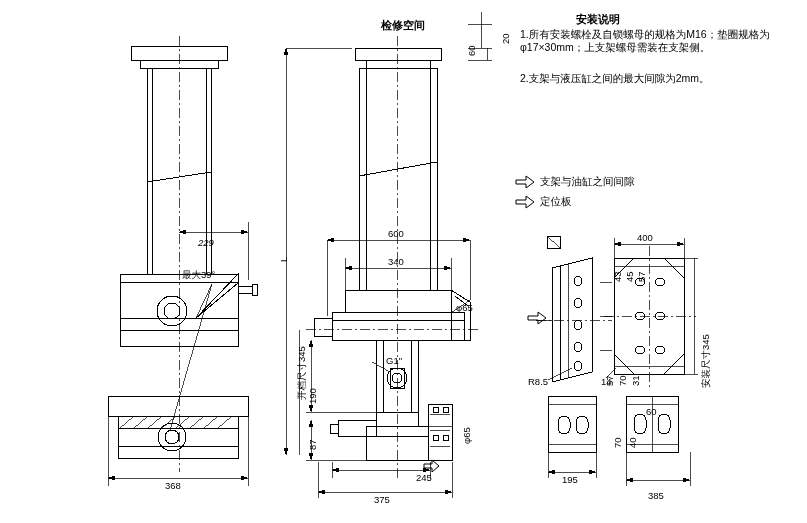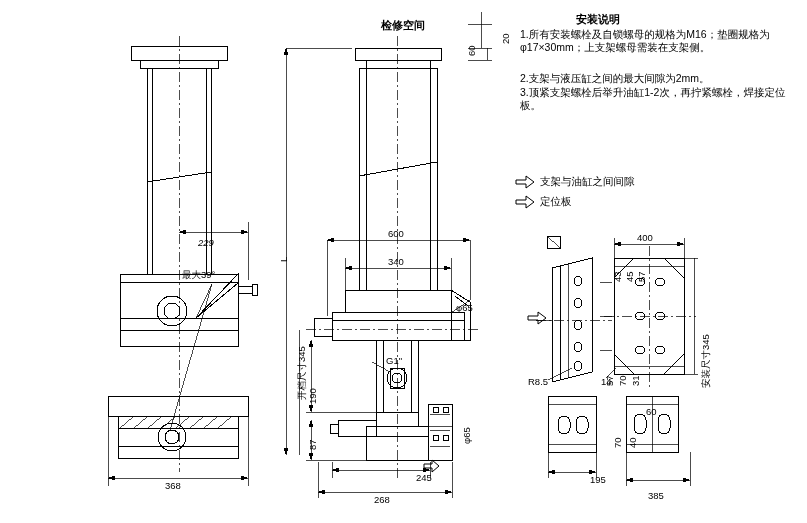--- a/index.html
+++ b/index.html
@@ -321,46 +321,45 @@
     <path d="M528 316 l10 0 l0 -4 l8 6 l-8 6 l0 -4 l-10 0 z" fill="none" stroke="#000" stroke-width="1"></path>
     <path d="M424 464 l8 0 l0 -4 l7 6 l-7 6 l0 -4 l-8 0 z" fill="none" stroke="#000" stroke-width="1"></path>
   </g>
 </svg>
 
 <div class="title" style="left:381px;top:18px;">检修空间</div>
 
 <div class="title" style="left:576px;top:12px;">安装说明</div>
 <div class="note w" style="left:520px;top:28px;width:280px;">1.所有安装螺栓及自锁螺母的规格为M16；垫圈规格为φ17×30mm；上支架螺母需装在支架侧。</div>
 <div class="note w" style="left:520px;top:72px;width:280px;">2.支架与液压缸之间的最大间隙为2mm。</div>
-<div class="note w" style="left:520px;top:86px;width:280px;">3.顶紧支架螺栓后举升油缸1-2次，再拧紧螺栓，焊接定位板。</div>
 
 <div class="note" style="left:540px;top:175px;">支架与油缸之间间隙</div>
 <div class="note" style="left:540px;top:195px;">定位板</div>
 
 <div class="dim" style="left:198px;top:237px;font-style:italic;">229</div>
 <div class="dim" style="left:165px;top:480px;">368</div>
 <div class="dim" style="left:182px;top:269px;">最大39°</div>
 
 <div class="dimv" style="left:500px;top:44px;">20</div>
 <div class="dimv" style="left:466px;top:56px;">60</div>
 <div class="dimv" style="left:278px;top:262px;">L</div>
 <div class="dim" style="left:388px;top:228px;">600</div>
 <div class="dim" style="left:388px;top:256px;">340</div>
 <div class="dim" style="left:456px;top:302px;">φ65</div>
 <div class="dimv" style="left:461px;top:444px;">φ65</div>
 <div class="dim" style="left:386px;top:355px;">G1"</div>
 <div class="dimv" style="left:307px;top:404px;">190</div>
 <div class="dimv" style="left:307px;top:450px;">87</div>
 <div class="dim" style="left:371px;top:472px;margin-left:45px;">245</div>
-<div class="dim" style="left:374px;top:494px;">268</div>
+<div class="dim" style="left:374px;top:494px;">375</div>
 <div class="dimv" style="left:296px;top:400px;">开档尺寸345</div>
 
 <div class="dim" style="left:528px;top:376px;">R8.5</div>
 <div class="dim" style="left:601px;top:376px;">14</div>
-<div class="dim" style="left:562px;top:474px;margin-left:28px;">195</div>
+<div class="dim" style="left:562px;top:474px;">195</div>
 
 <div class="dim" style="left:637px;top:232px;">400</div>
 <div class="dimv" style="left:612px;top:282px;">43</div>
 <div class="dimv" style="left:624px;top:282px;">45</div>
 <div class="dimv" style="left:636px;top:282px;">57</div>
 <div class="dimv" style="left:604px;top:386px;">57</div>
 <div class="dimv" style="left:617px;top:386px;">70</div>
 <div class="dimv" style="left:612px;top:448px;">70</div>
 <div class="dimv" style="left:630px;top:386px;">31</div>
 <div class="dimv" style="left:700px;top:388px;">安装尺寸345</div>

